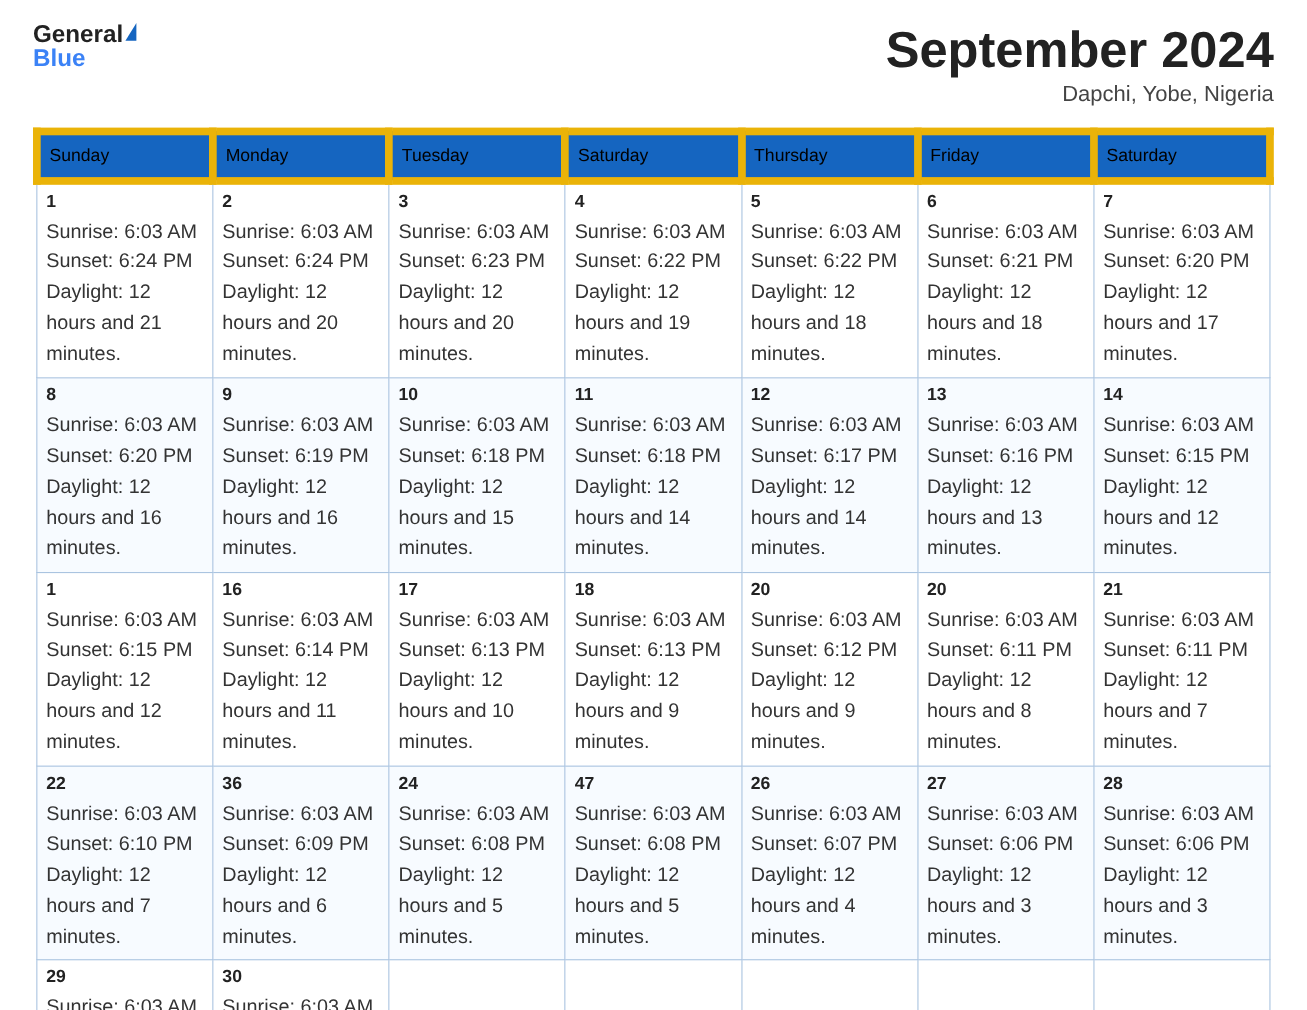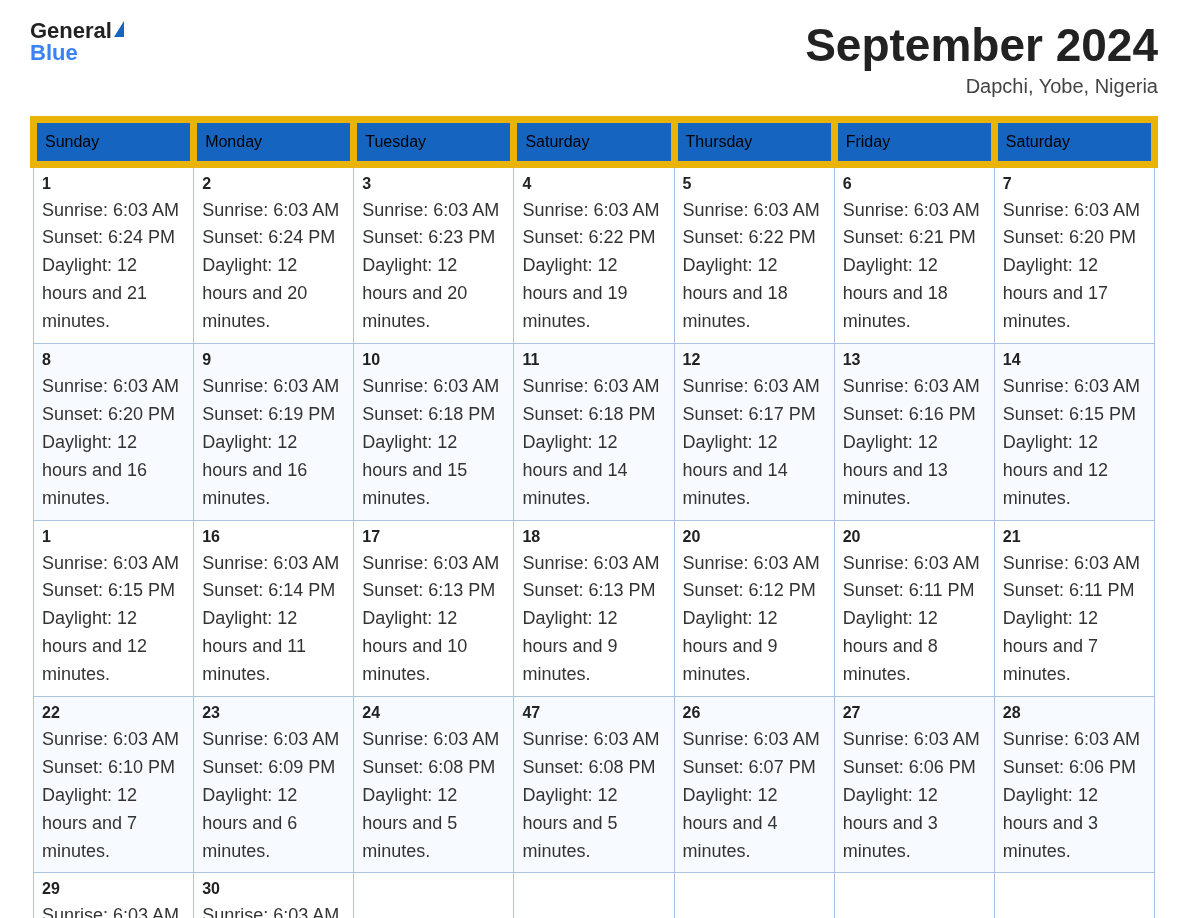--- a/index.html
+++ b/index.html
@@ -227,21 +227,21 @@
           <div class="day-num">21</div>
           <div class="day-info">Sunrise: 6:03 AM<br>Sunset: 6:11 PM<br>Daylight: 12 hours and 7 minutes.</div>
         </td>
       </tr>
       <tr>
         <td>
           <div class="day-num">22</div>
           <div class="day-info">Sunrise: 6:03 AM<br>Sunset: 6:10 PM<br>Daylight: 12 hours and 7 minutes.</div>
         </td>
         <td>
-          <div class="day-num">23</div>
+          <div class="day-num">36</div>
           <div class="day-info">Sunrise: 6:03 AM<br>Sunset: 6:09 PM<br>Daylight: 12 hours and 6 minutes.</div>
         </td>
         <td>
           <div class="day-num">24</div>
           <div class="day-info">Sunrise: 6:03 AM<br>Sunset: 6:08 PM<br>Daylight: 12 hours and 5 minutes.</div>
         </td>
         <td>
           <div class="day-num">47</div>
           <div class="day-info">Sunrise: 6:03 AM<br>Sunset: 6:08 PM<br>Daylight: 12 hours and 5 minutes.</div>
         </td>

